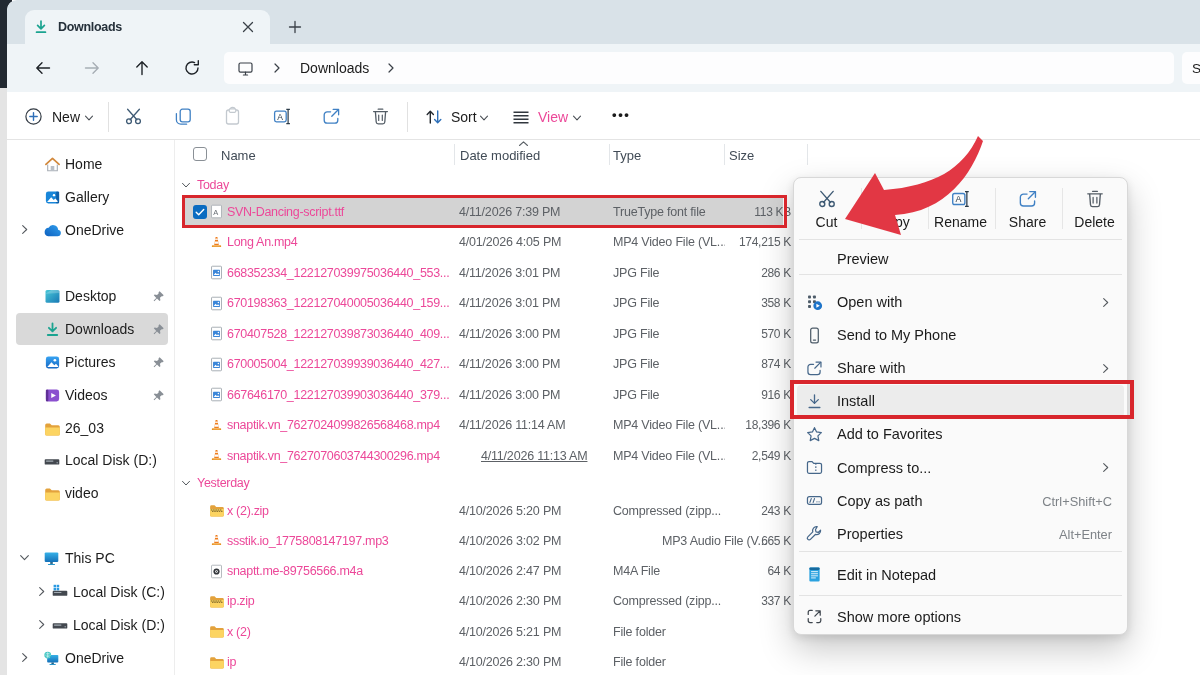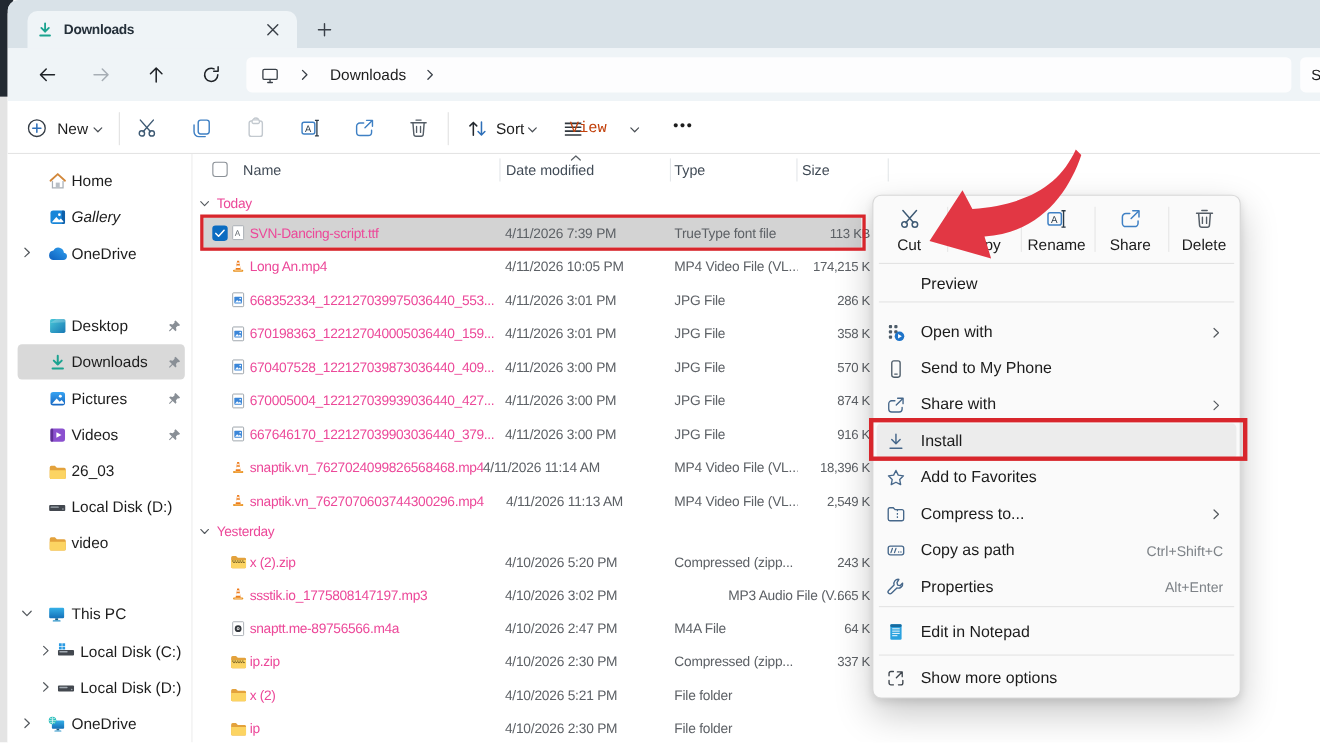--- a/index.html
+++ b/index.html
@@ -162,21 +162,21 @@
     <div class="abs" style="left:479px;top:113px;">
       <svg width="10" height="10" viewBox="0 0 10 10" fill="none">
           <path d="M1.5 3.2L5 6.8l3.5-3.6" stroke="#4a4f55" stroke-width="1.1" stroke-linecap="round" stroke-linejoin="round"></path>
         </svg>
     </div>
     <div class="abs" style="left:511px;top:108px;">
       <svg width="20" height="20" viewBox="0 0 20 20" fill="none">
           <path d="M2.5 4.2h15M2.5 7.7h15M2.5 11.2h15M2.5 14.7h15" stroke="#31373e" stroke-width="1.5"></path>
         </svg>
     </div>
-    <div class="abs ct" style="left:518px;top:117px;font-size:14px;color:#c2410c;font-family:Liberation Mono, monospace;">View</div>
+    <div class="abs ct" style="left:538px;top:117px;font-size:14px;color:#ec4899;">View</div>
     <div class="abs" style="left:572px;top:113px;">
       <svg width="10" height="10" viewBox="0 0 10 10" fill="none">
           <path d="M1.5 3.2L5 6.8l3.5-3.6" stroke="#4a4f55" stroke-width="1.1" stroke-linecap="round" stroke-linejoin="round"></path>
         </svg>
     </div>
     <div class="abs ct" style="left:612px;top:114px;font-size:13px;letter-spacing:1.6px;color:#1c1c1c;font-weight:700;">•••</div>
   </div>
   <svg width="0" height="0" style="position:absolute">
     <defs>
       <linearGradient id="gcl" x1="0" y1="1" x2="1" y2="0">
@@ -269,21 +269,21 @@
       </div>
     <div class="abs ct" style="left:58px;top:24px;">Home</div>
     <div class="abs" style="left:37px;top:49px;">
         <svg width="17" height="17" viewBox="0 0 18 18">
           <rect x="2" y="2.6" width="14" height="12.8" rx="2.6" fill="#1886d9"></rect>
           <rect x="12.9" y="2.6" width="3.1" height="12.8" rx="1.2" fill="#0e5fa9"></rect>
           <circle cx="10.6" cy="6.5" r="1.3" fill="#fff"></circle>
           <path d="M3.3 13.7l4.3-4.9 2.7 2.9 1.7-1.6 2.4 2.7v0.9H3.3z" fill="#fff"></path>
         </svg>
       </div>
-    <div class="abs ct" style="left:58px;top:57px;font-style:italic;">Gallery</div>
+    <div class="abs ct" style="left:58px;top:57px;">Gallery</div>
     <div class="abs" style="left:12px;top:84px;">
         <svg width="11" height="11">
           <use href="#chevR"></use>
         </svg>
       </div>
     <div class="abs" style="left:36px;top:84px;">
         <svg width="19" height="14" viewBox="0 0 20 14">
           <path d="M5.4 12.6h9.9a3.5 3.5 0 0 0 .6-6.95A5.3 5.3 0 0 0 5.9 3.6a4.55 4.55 0 0 0-.5 9z" fill="url(#gcl)"></path>
         </svg>
       </div>
@@ -450,21 +450,21 @@
     <div class="abs ct nm" style="left:227px;top:211.5px;">SVN-Dancing-script.ttf</div>
     <div class="abs ct dt" style="left:459px;top:211.5px;">4/11/2026 7:39 PM</div>
     <div class="abs ct dt tp" style="left:613px;top:211.5px;">TrueType font file</div>
     <div class="abs ct dt sz" style="left:650px;top:211.5px;width:141px;text-align:right;">113 KB</div>
     <div class="abs" style="left:209px;top:234.5px;">
         <svg width="15" height="15">
           <use href="#cone"></use>
         </svg>
       </div>
     <div class="abs ct nm" style="left:227px;top:242px;">Long An.mp4</div>
-    <div class="abs ct dt" style="left:459px;top:242px;">4/11/2026 10:05 PM</div>
+    <div class="abs ct dt" style="left:459px;top:242px;">4/01/2026 4:05 PM</div>
     <div class="abs ct dt tp" style="left:613px;top:242px;">MP4 Video File (VL...</div>
     <div class="abs ct dt sz" style="left:650px;top:242px;width:141px;text-align:right;">174,215 K</div>
     <div class="abs" style="left:209px;top:265.0px;">
         <svg width="15" height="15">
           <use href="#jpg"></use>
         </svg>
       </div>
     <div class="abs ct nm" style="left:227px;top:272.5px;">668352334_122127039975036440_553...</div>
     <div class="abs ct dt" style="left:459px;top:272.5px;">4/11/2026 3:01 PM</div>
     <div class="abs ct dt tp" style="left:613px;top:272.5px;">JPG File</div>
@@ -504,30 +504,30 @@
     <div class="abs ct nm" style="left:227px;top:394.5px;">667646170_122127039903036440_379...</div>
     <div class="abs ct dt" style="left:459px;top:394.5px;">4/11/2026 3:00 PM</div>
     <div class="abs ct dt tp" style="left:613px;top:394.5px;">JPG File</div>
     <div class="abs ct dt sz" style="left:650px;top:394.5px;width:141px;text-align:right;">916 K</div>
     <div class="abs" style="left:209px;top:417.5px;">
         <svg width="15" height="15">
           <use href="#cone"></use>
         </svg>
       </div>
     <div class="abs ct nm" style="left:227px;top:425px;">snaptik.vn_7627024099826568468.mp4</div>
-    <div class="abs ct dt" style="left:439px;top:425px;">4/11/2026 11:14 AM</div>
+    <div class="abs ct dt" style="left:459px;top:425px;">4/11/2026 11:14 AM</div>
     <div class="abs ct dt tp" style="left:613px;top:425px;">MP4 Video File (VL...</div>
     <div class="abs ct dt sz" style="left:650px;top:425px;width:141px;text-align:right;">18,396 K</div>
     <div class="abs" style="left:209px;top:448.0px;">
         <svg width="15" height="15">
           <use href="#cone"></use>
         </svg>
       </div>
     <div class="abs ct nm" style="left:227px;top:455.5px;">snaptik.vn_7627070603744300296.mp4</div>
-    <div class="abs ct dt" style="left:460px;top:455.5px;">4/11/2026 11:13 AM</div>
+    <div class="abs ct dt" style="left:481px;top:455.5px;text-decoration:underline;">4/11/2026 11:13 AM</div>
     <div class="abs ct dt tp" style="left:613px;top:455.5px;">MP4 Video File (VL...</div>
     <div class="abs ct dt sz" style="left:650px;top:455.5px;width:141px;text-align:right;">2,549 K</div>
     <div class="abs" style="left:181px;top:478px;">
         <svg width="10" height="10">
           <use href="#chevD"></use>
         </svg>
       </div>
     <div class="abs ct nm" style="left:197px;top:483px;">Yesterday</div>
     <div class="abs" style="left:209px;top:503.0px;">
         <svg width="15" height="15">

